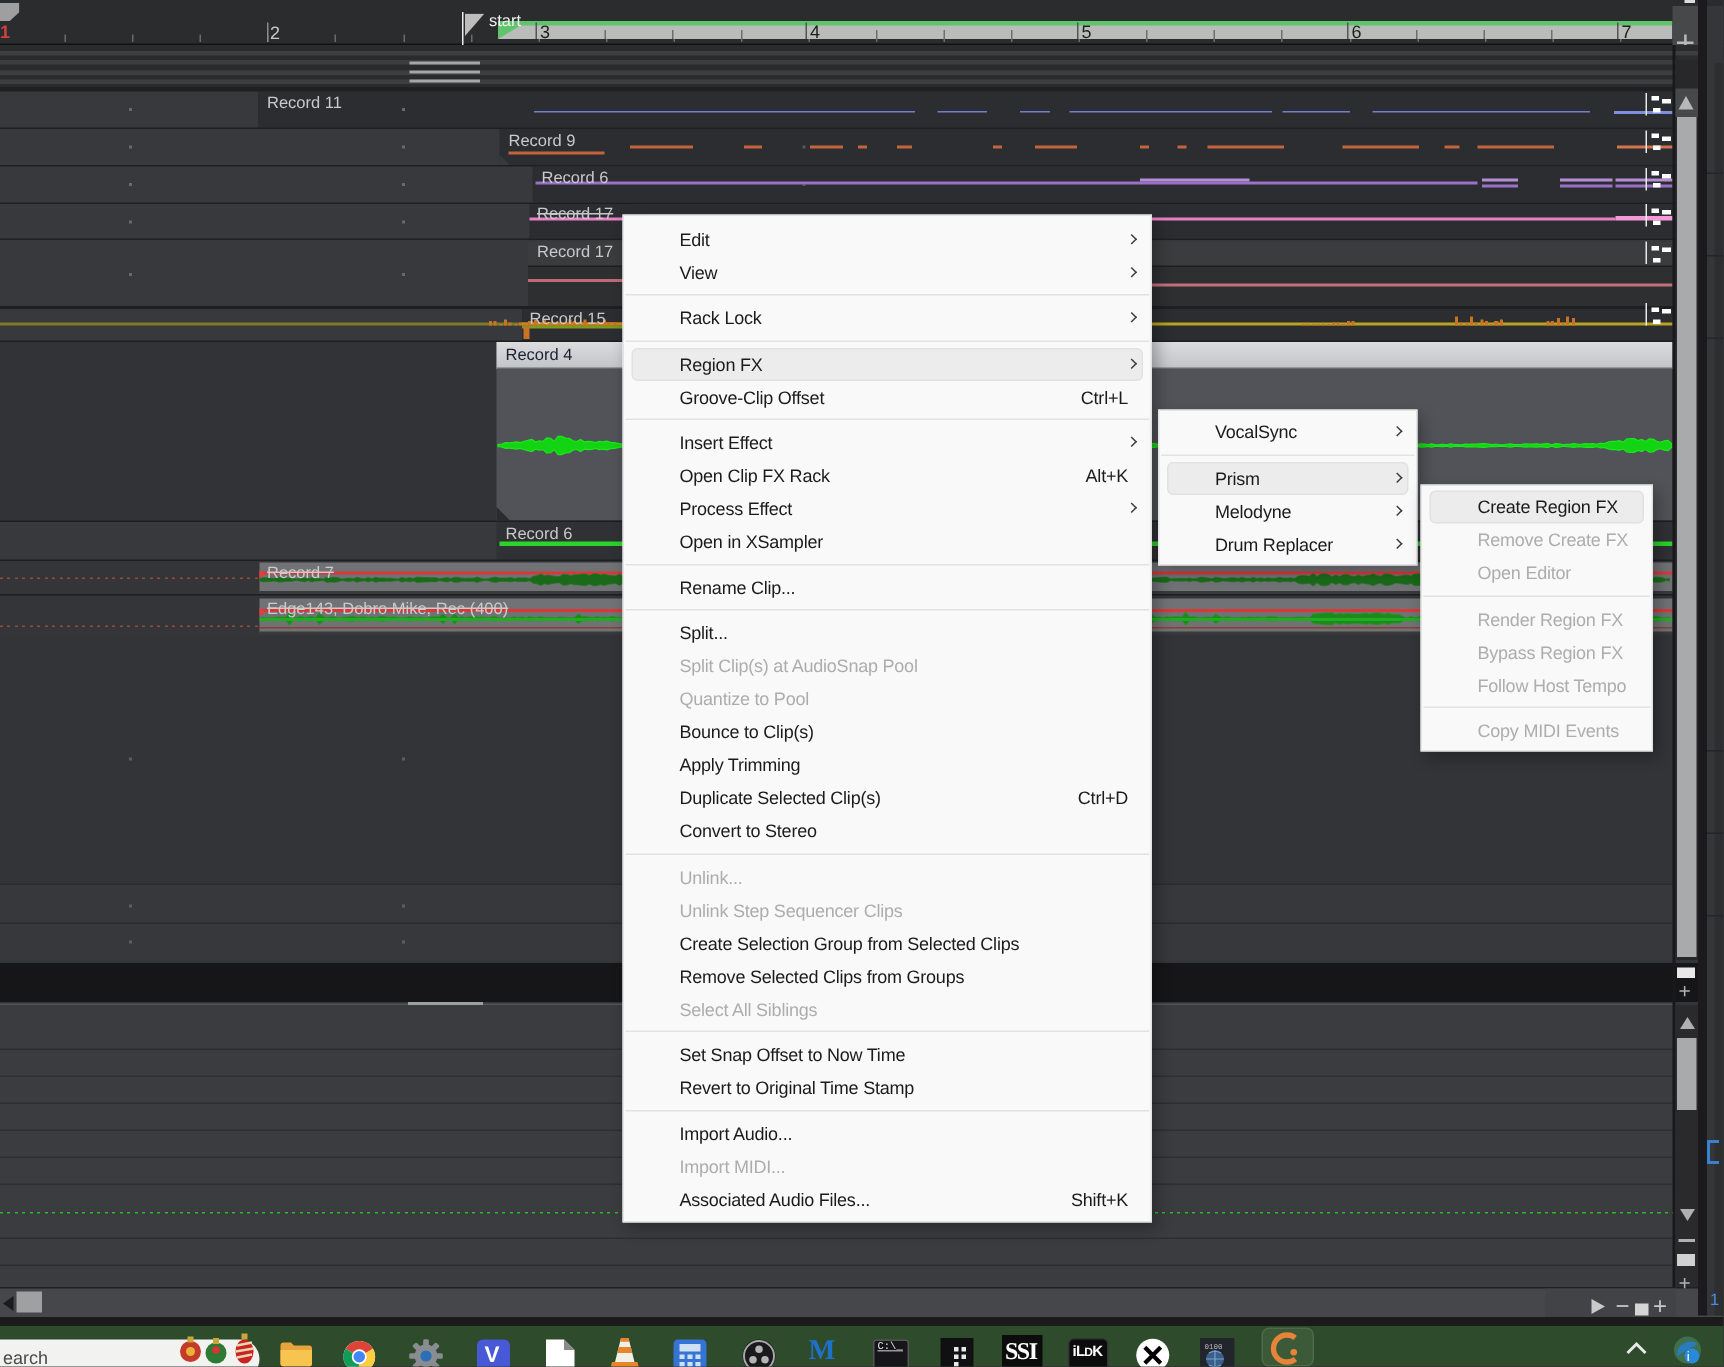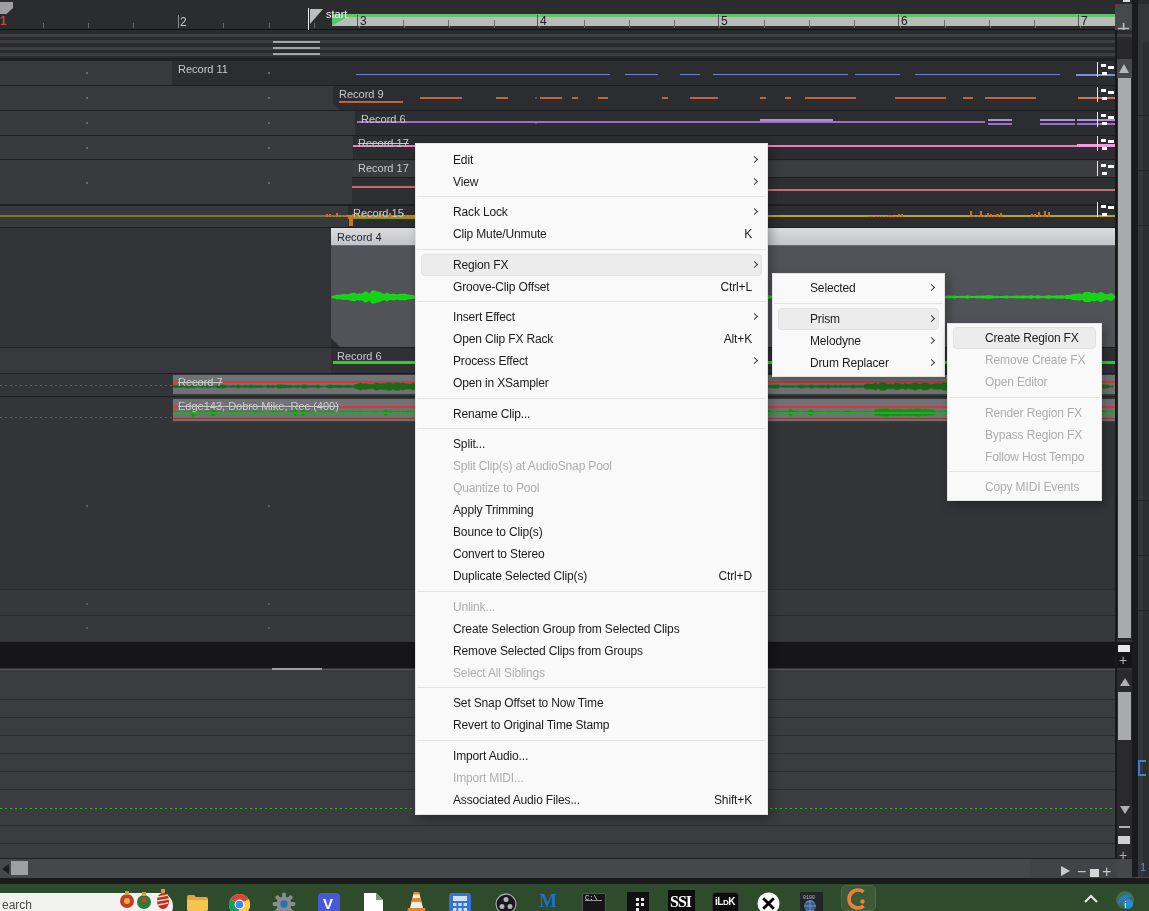--- a/index.html
+++ b/index.html
@@ -461,24 +461,20 @@
       </div>
 <div class="mi">
         <span class="lab"><b>View</b></span>
         <span class="arr"></span>
       </div>
 <div class="sep"></div>
 <div class="mi">
         <span class="lab"><b>Rack Lock</b></span>
         <span class="arr"></span>
       </div>
-<div class="mi">
-        <span class="lab"><b>Clip Mute/Unmute</b></span>
-        <span class="sc"><b>K</b></span>
-      </div>
 <div class="sep"></div>
 <div class="mi hl">
         <span class="lab"><b>Region FX</b></span>
         <span class="arr"></span>
       </div>
 <div class="mi">
         <span class="lab"><b>Groove-Clip Offset</b></span>
         <span class="sc"><b>Ctrl+L</b></span>
       </div>
 <div class="sep"></div>
@@ -505,35 +501,38 @@
 <div class="mi">
         <span class="lab"><b>Split...</b></span>
       </div>
 <div class="mi dis">
         <span class="lab"><b>Split Clip(s) at AudioSnap Pool</b></span>
       </div>
 <div class="mi dis">
         <span class="lab"><b>Quantize to Pool</b></span>
       </div>
 <div class="mi">
+        <span class="lab"><b>Bounce to Clip(s)</b></span>
+      </div>
+<div class="mi">
         <span class="lab"><b>Apply Trimming</b></span>
-      </div>
-<div class="mi">
-        <span class="lab"><b>Bounce to Clip(s)</b></span>
-      </div>
-<div class="mi">
-        <span class="lab"><b>Convert to Stereo</b></span>
       </div>
 <div class="mi">
         <span class="lab"><b>Duplicate Selected Clip(s)</b></span>
         <span class="sc"><b>Ctrl+D</b></span>
       </div>
+<div class="mi">
+        <span class="lab"><b>Convert to Stereo</b></span>
+      </div>
 <div class="sep"></div>
 <div class="mi dis">
         <span class="lab"><b>Unlink...</b></span>
+      </div>
+<div class="mi dis">
+        <span class="lab"><b>Unlink Step Sequencer Clips</b></span>
       </div>
 <div class="mi">
         <span class="lab"><b>Create Selection Group from Selected Clips</b></span>
       </div>
 <div class="mi">
         <span class="lab"><b>Remove Selected Clips from Groups</b></span>
       </div>
 <div class="mi dis">
         <span class="lab"><b>Select All Siblings</b></span>
       </div>
@@ -551,21 +550,21 @@
 <div class="mi dis">
         <span class="lab"><b>Import MIDI...</b></span>
       </div>
 <div class="mi">
         <span class="lab"><b>Associated Audio Files...</b></span>
         <span class="sc"><b>Shift+K</b></span>
       </div>
 </div>
 <div class="menu" style="left:772px;top:273px;width:173px;padding:3px 0 2px 0">
 <div class="mi">
-        <span class="lab"><b>Selected</b></span>
+        <span class="lab"><b>VocalSync</b></span>
         <span class="arr"></span>
       </div>
 <div class="sep"></div>
 <div class="mi hl">
         <span class="lab"><b>Prism</b></span>
         <span class="arr"></span>
       </div>
 <div class="mi">
         <span class="lab"><b>Melodyne</b></span>
         <span class="arr"></span>

